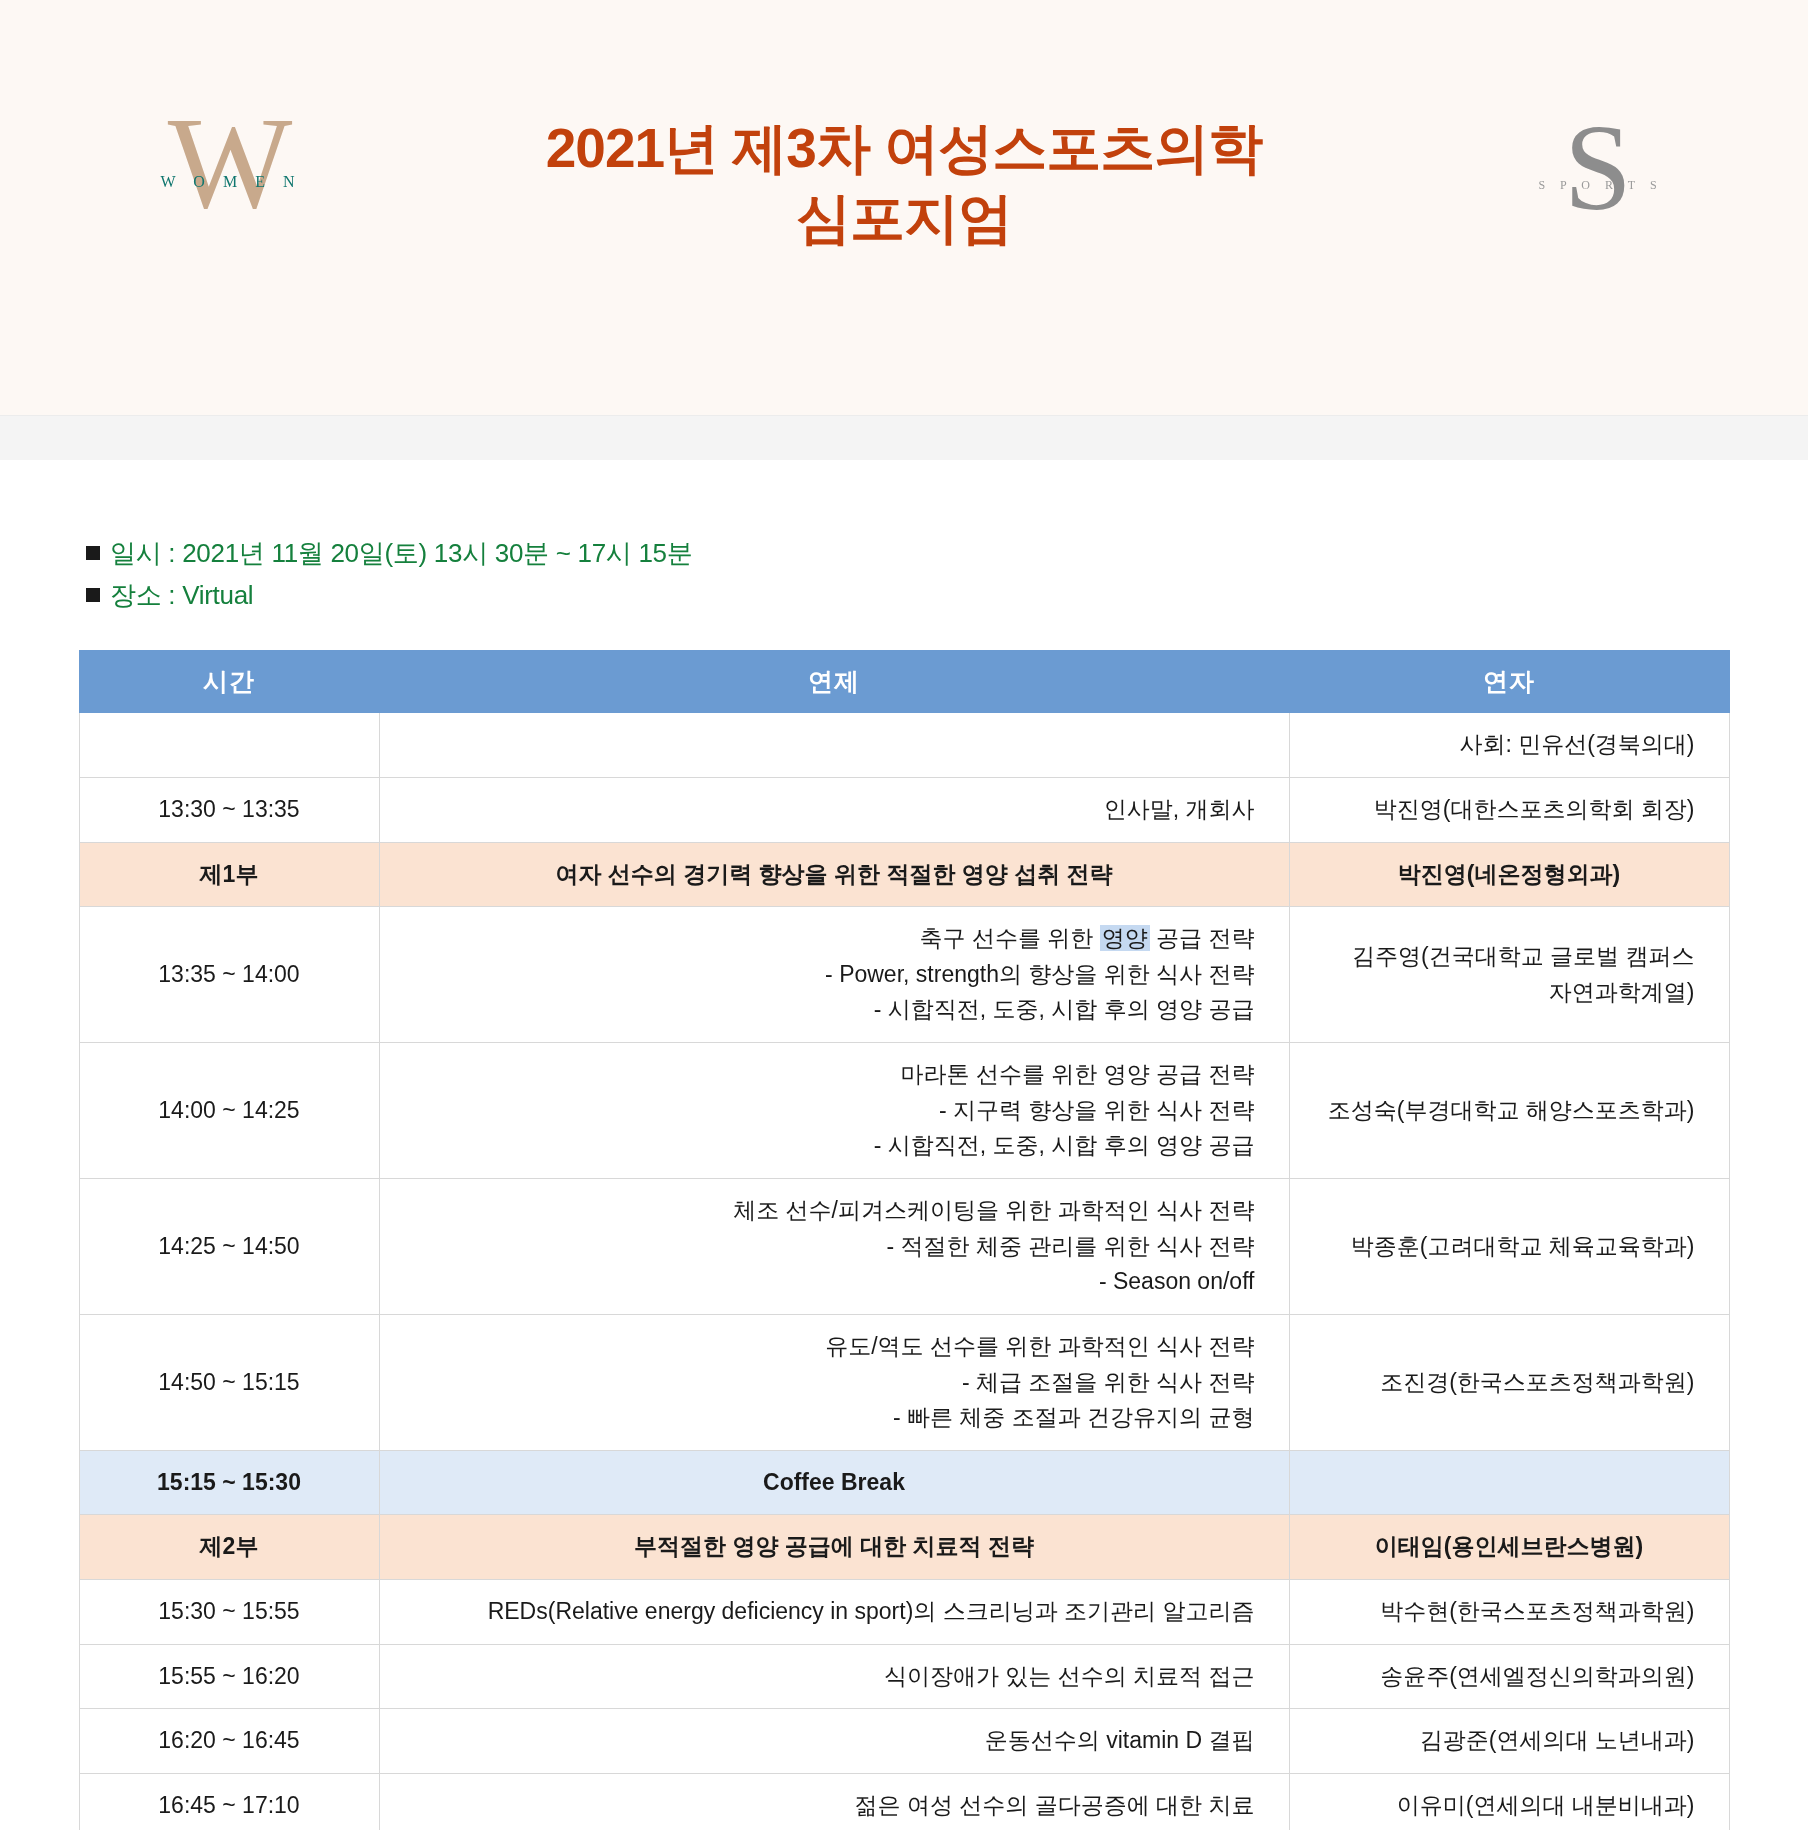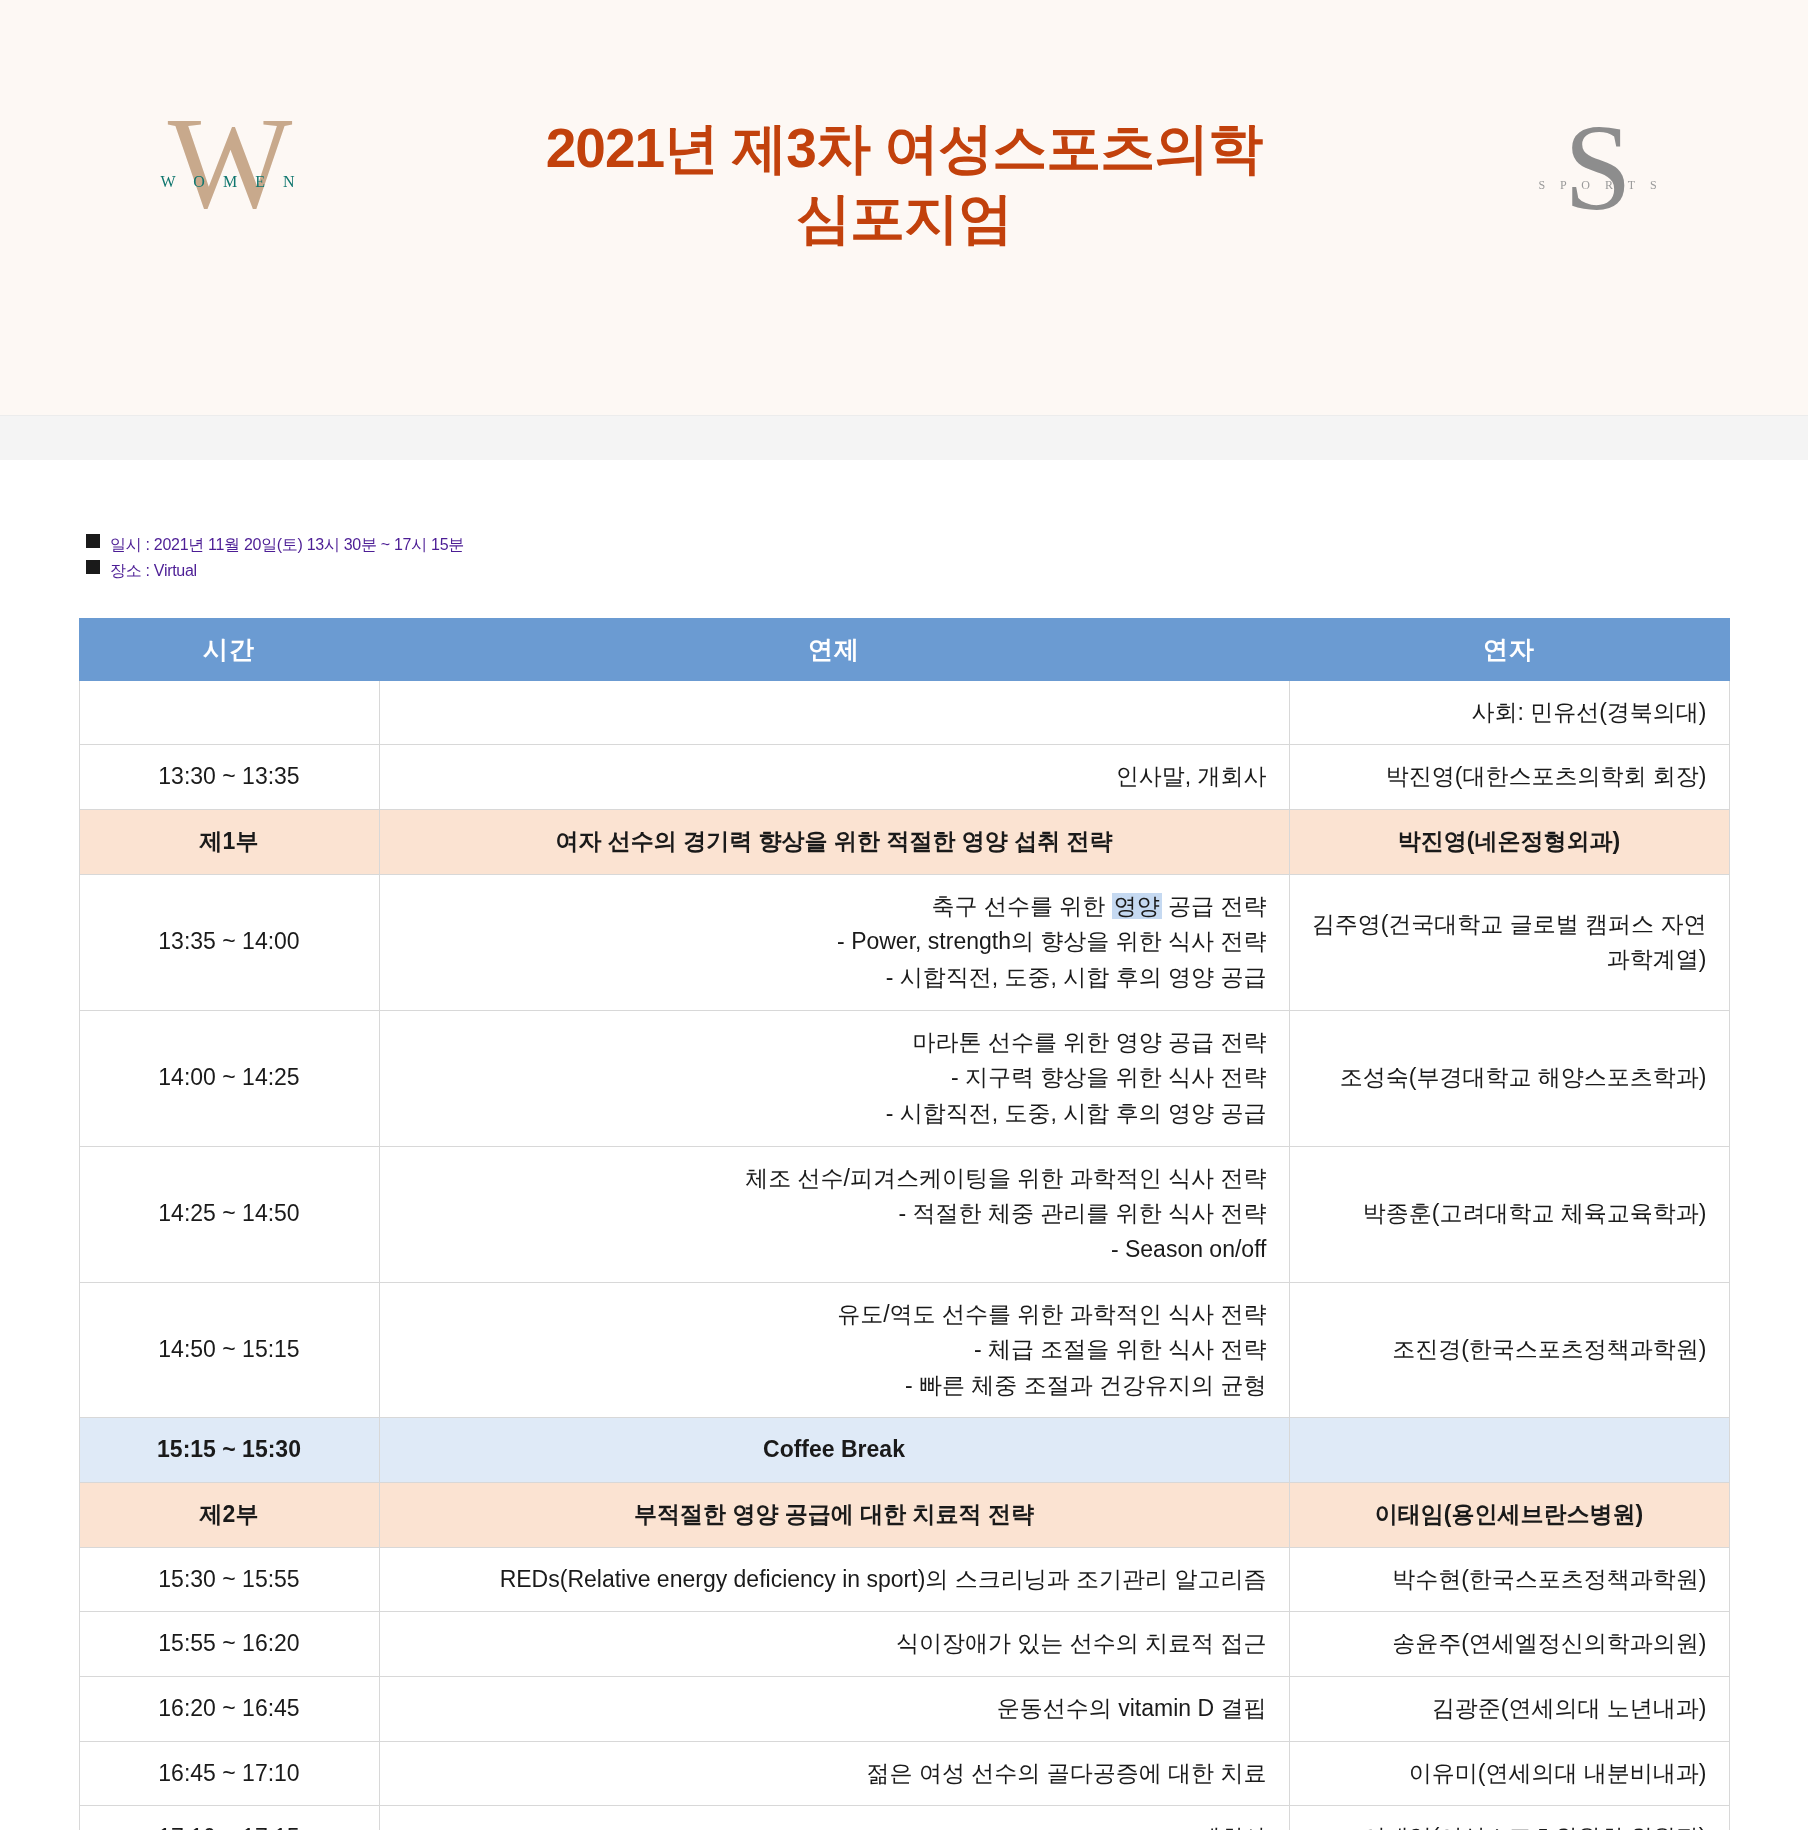--- a/index.html
+++ b/index.html
@@ -97,22 +97,22 @@
     height: 45px;
     background: #f4f4f4;
     border-top: 1px solid #ececec;
   }
 
   
   .info {
     padding: 72px 0 0 86px;
   }
   .info-line {
-    font-size: 16px;
-    color: #4c1d95;
+    font-size: 26px;
+    color: #15803d;
     line-height: 1.62;
     letter-spacing: -0.3px;
   }
   .bullet {
     display: inline-block;
     width: 14px; height: 14px;
     background: #1a1a1a;
     margin-right: 10px;
     vertical-align: 2px;
   }
@@ -135,21 +135,21 @@
     color: #ffffff;
     font-weight: bold;
     font-size: 25px;
     height: 62px;
     border: 1px solid #6b9bd2;
     text-align: center;
     letter-spacing: 1px;
   }
   table.agenda td {
     border: 1px solid #d8d8d8;
-    padding: 14px 22px;
+    padding: 14px 34px;
     vertical-align: middle;
     line-height: 1.55;
   }
   td.time { text-align: center; white-space: nowrap; }
   td.topic { text-align: right; }
   td.speaker { text-align: right; }
   tr.row-session td {
     background: #fbe3d2;
     font-weight: bold;
     text-align: center;

